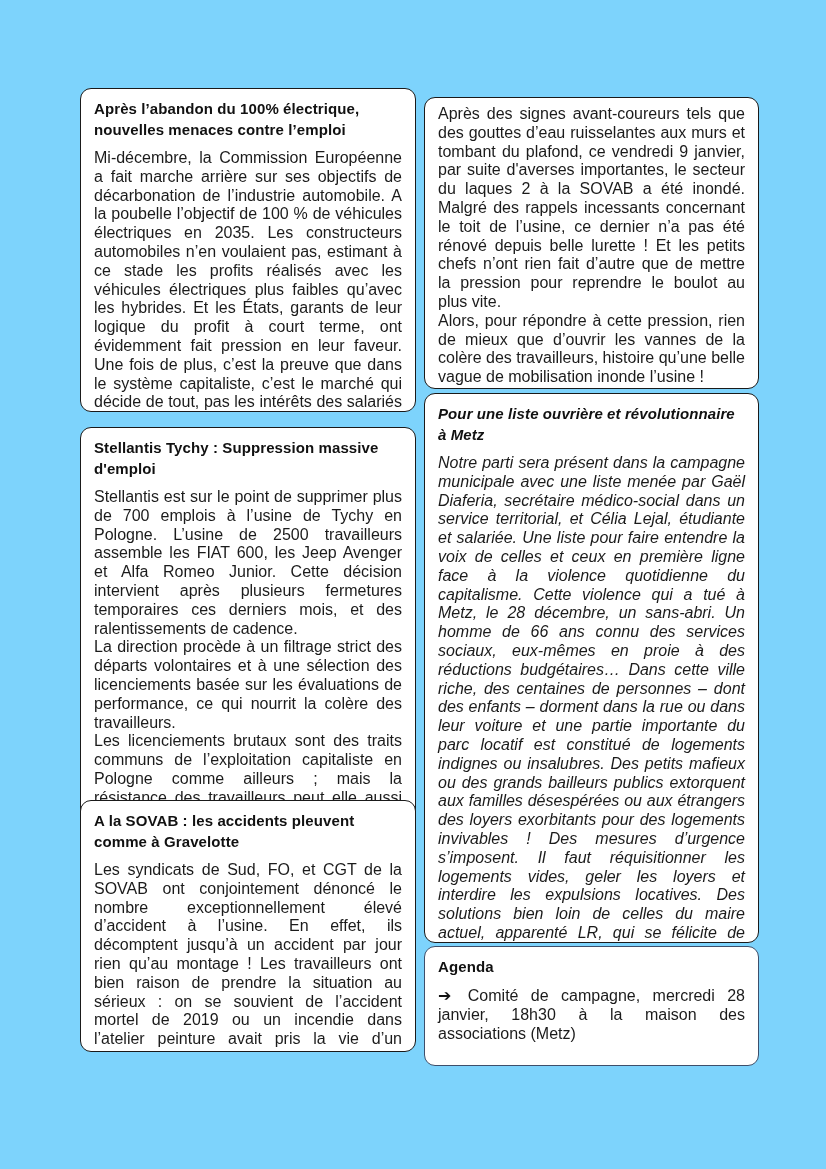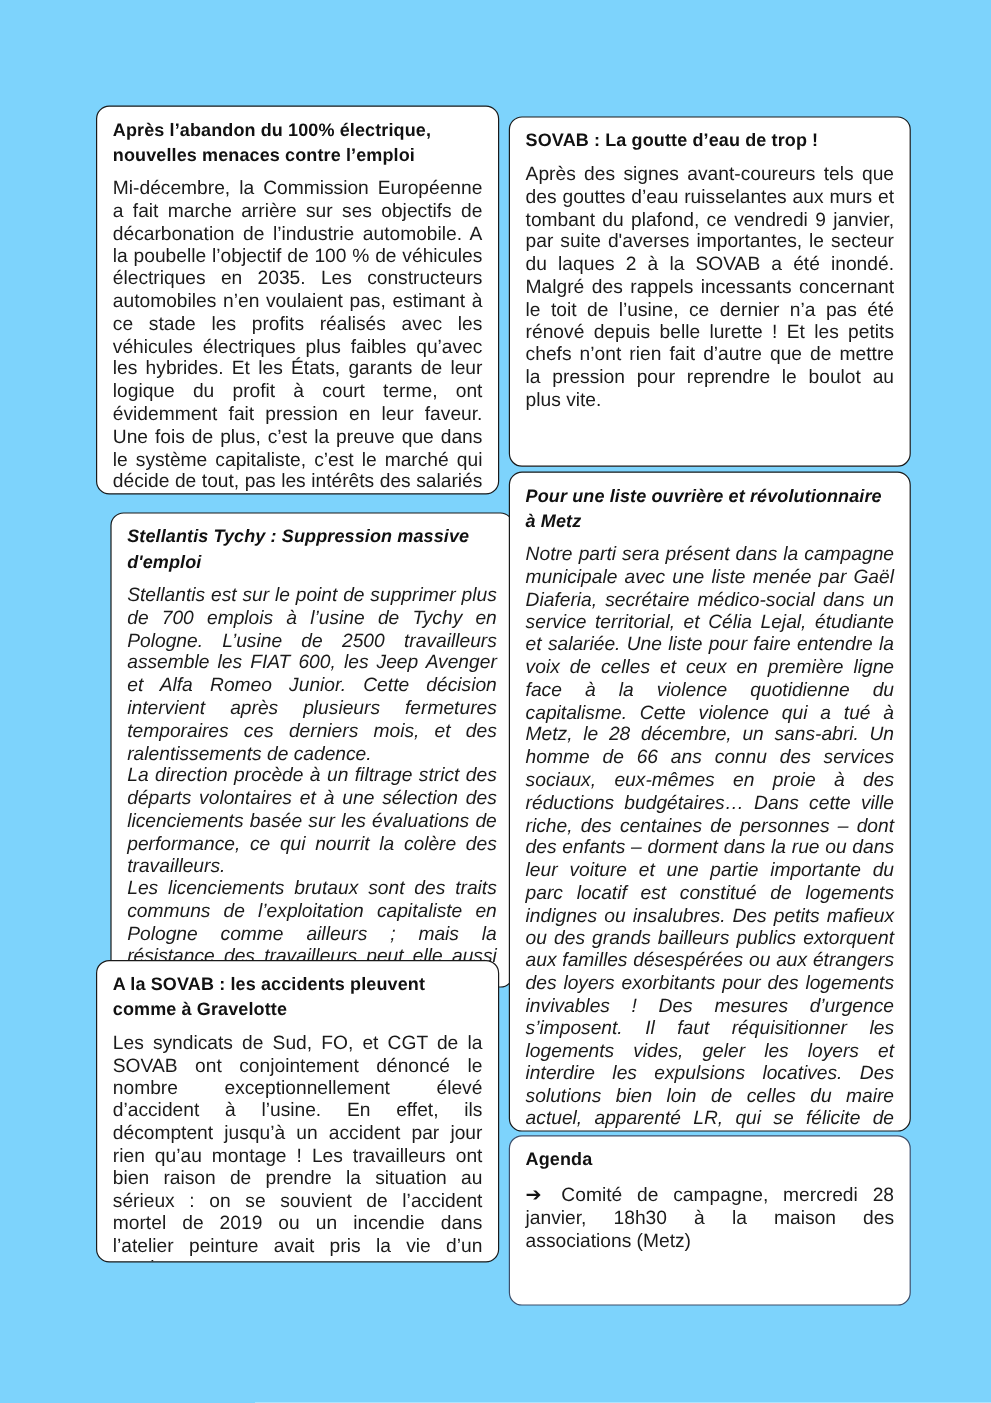--- a/index.html
+++ b/index.html
@@ -32,26 +32,26 @@
     color: #111111;
     letter-spacing: 0.1px;
   }
   .box p {
     margin: 0;
     font-size: 16px;
     line-height: 18.8px;
     text-align: justify;
   }
   .box-l1 { left: 80px;  top: 88px;  width: 336px; height: 324px; }
-  .box-l2 { left: 92px;  top: 427px; width: 336px; height: 396px; font-style: italic; }
+  .box-l2 { left: 80px;  top: 427px; width: 336px; height: 396px; }
   .box-l3 { left: 80px;  top: 800px; width: 336px; height: 252px; }
   .box-r1 { left: 424px; top: 97px;  width: 335px; height: 292px; }
   .box-r2 { left: 424px; top: 393px; width: 335px; height: 550px; font-style: italic; }
   .box-r3 {
-    left: 424px; top: 946px; width: 335px; height: 142px;
+    left: 424px; top: 946px; width: 335px; height: 120px;
     border-color: #3d4f6b;
   }
   .box-r3 h2 { margin-bottom: 10px; }
   .agenda-item {
     text-align: left;
   }
   .arrow-icon {
     font-weight: 700;
     margin-right: 4px;
     color: #111111;
@@ -74,22 +74,22 @@
     <p>La direction procède à un filtrage strict des départs volontaires et à une sélection des licenciements basée sur les évaluations de performance, ce qui nourrit la colère des travailleurs.</p>
     <p>Les licenciements brutaux sont des traits communs de l’exploitation capitaliste en Pologne comme ailleurs ; mais la résistance des travailleurs peut elle aussi traverser les frontières !</p>
   </section>
 
   <section class="box box-l3">
     <h2>A la SOVAB : les accidents pleuvent comme à Gravelotte</h2>
     <p>Les syndicats de Sud, FO, et CGT de la SOVAB ont conjointement dénoncé le nombre exceptionnellement élevé d’accident à l’usine. En effet, ils décomptent jusqu’à un accident par jour rien qu’au montage ! Les travailleurs ont bien raison de prendre la situation au sérieux : on se souvient de l’accident mortel de 2019 ou un incendie dans l’atelier peinture avait pris la vie d’un ouvrier.</p>
   </section>
 
   <section class="box box-r1">
-    <h2>SOVAB : La goutte d’eau de trop !</h2>
     <p>Après des signes avant-coureurs tels que des gouttes d’eau ruisselantes aux murs et tombant du plafond, ce vendredi 9 janvier, par suite d'averses importantes, le secteur du laques 2 à la SOVAB a été inondé. Malgré des rappels incessants concernant le toit de l’usine, ce dernier n’a pas été rénové depuis belle lurette ! Et les petits chefs n’ont rien fait d’autre que de mettre la pression pour reprendre le boulot au plus vite.</p>
+    <p>Alors, pour répondre à cette pression, rien de mieux que d’ouvrir les vannes de la colère des travailleurs, histoire qu’une belle vague de mobilisation inonde l’usine !</p>
   </section>
 
   <section class="box box-r2">
     <h2>Pour une liste ouvrière et révolutionnaire à Metz</h2>
     <p>Notre parti sera présent dans la campagne municipale avec une liste menée par Gaël Diaferia, secrétaire médico-social dans un service territorial, et Célia Lejal, étudiante et salariée. Une liste pour faire entendre la voix de celles et ceux en première ligne face à la violence quotidienne du capitalisme. Cette violence qui a tué à Metz, le 28 décembre, un sans-abri. Un homme de 66 ans connu des services sociaux, eux-mêmes en proie à des réductions budgétaires… Dans cette ville riche, des centaines de personnes – dont des enfants – dorment dans la rue ou dans leur voiture et une partie importante du parc locatif est constitué de logements indignes ou insalubres. Des petits mafieux ou des grands bailleurs publics extorquent aux familles désespérées ou aux étrangers des loyers exorbitants pour des logements invivables ! Des mesures d’urgence s’imposent. Il faut réquisitionner les logements vides, geler les loyers et interdire les expulsions locatives. Des solutions bien loin de celles du maire actuel, apparenté LR, qui se félicite de multiplier les interventions policières auprès des sans-abris, d’avoir installé 1 000 caméras de vidéo-surveillance et recruté à tour de bras dans la police municipale.</p>
   </section>
 
   <section class="box box-r3">
     <h2>Agenda</h2>
     <p class="agenda-item"><span class="arrow-icon">➔</span> <span>Comité de campagne, mercredi 28 janvier, 18h30 à la maison des associations (Metz)</span></p>

